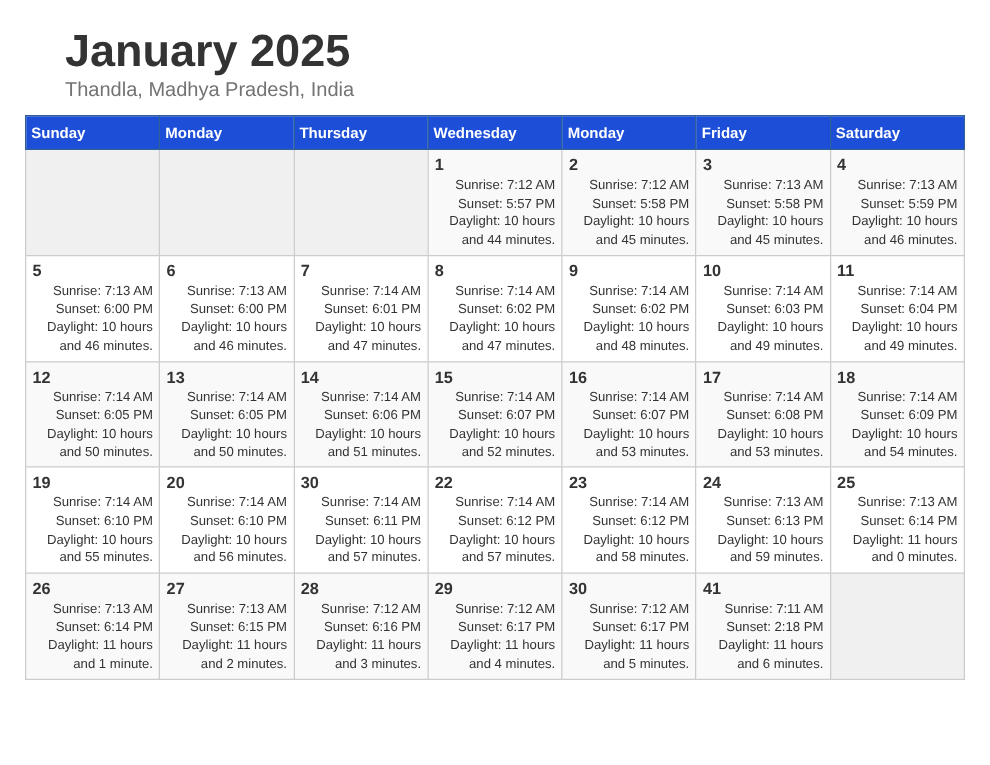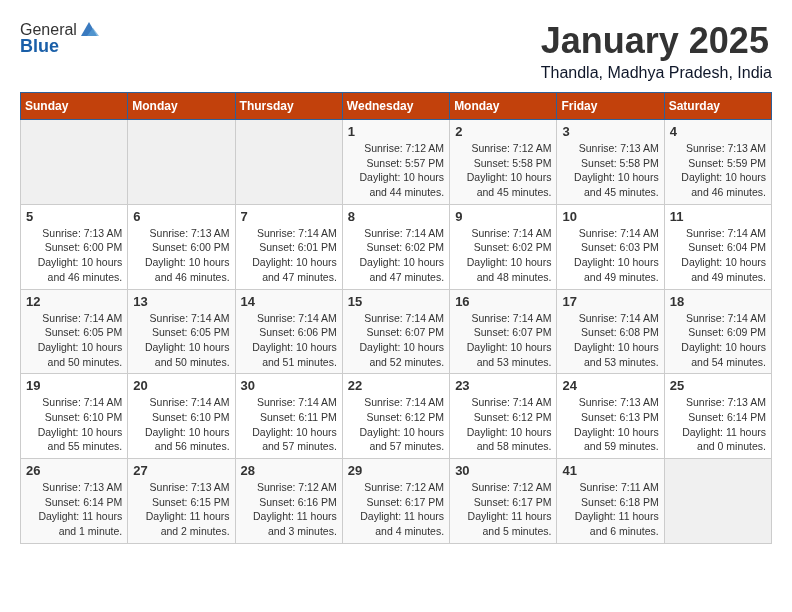--- a/index.html
+++ b/index.html
@@ -30,30 +30,30 @@
     .title-block {
       margin-left: 32px;
     }
     .month-title {
       font-size: 36px;
       font-weight: bold;
       color: #333;
     }
     .subtitle {
       font-size: 16px;
-      color: #0f172a;
+      color: #737373;
       margin-top: 2px;
     }
     .calendar {
       width: 100%;
       border-collapse: collapse;
       font-size: 11px;
     }
     .calendar thead th {
-      background-color: #c2410c;
+      background-color: #1d4ed8;
       color: #fff;
       padding: 6px 4px;
       text-align: left;
       font-size: 12px;
       font-weight: bold;
       border: 1px solid #2e6099;
     }
     .calendar tbody td {
       border: 1px solid #ccc;
       vertical-align: top;
@@ -82,32 +82,20 @@
       text-align: right;
     }
     .empty-cell {
       background: #f0f0f0 !important;
     }
   </style>
 </head>
 <body>
 
 <div class="header">
-  <div class="logo">
-    <div>
-      <div style="display:flex;align-items:center;">
-        <span class="logo-general">General</span>
-        <svg class="logo-icon" viewBox="0 0 20 20">
-          <polygon points="10,2 18,16 2,16" fill="#3a7abf"></polygon>
-          <polygon points="14,8 20,16 8,16" fill="#5a9fd4" opacity="0.7"></polygon>
-        </svg>
-      </div>
-      <div class="logo-blue" style="font-size:18px;font-weight:bold;color:#1a5fa8;margin-top:-4px;">Blue</div>
-    </div>
-  </div>
   <div class="title-block">
     <div class="month-title">January 2025</div>
     <div class="subtitle">Thandla, Madhya Pradesh, India</div>
   </div>
 </div>
 
 <table class="calendar">
   <thead>
     <tr>
     <th>Sunday</th>
@@ -338,20 +326,20 @@
         <td>
           <span class="day-number">30</span>
           <div class="day-info" style="white-space: pre-line;">Sunrise: 7:12 AM
 Sunset: 6:17 PM
 Daylight: 11 hours
 and 5 minutes.</div>
         </td>
         <td>
           <span class="day-number">41</span>
           <div class="day-info" style="white-space: pre-line;">Sunrise: 7:11 AM
-Sunset: 6:18 PM
+Sunset: 2:18 PM
 Daylight: 11 hours
 and 6 minutes.</div>
         </td>
         <td class="empty-cell"></td>
       </tr>
     </tbody>
 </table>
 
 </body></html>

